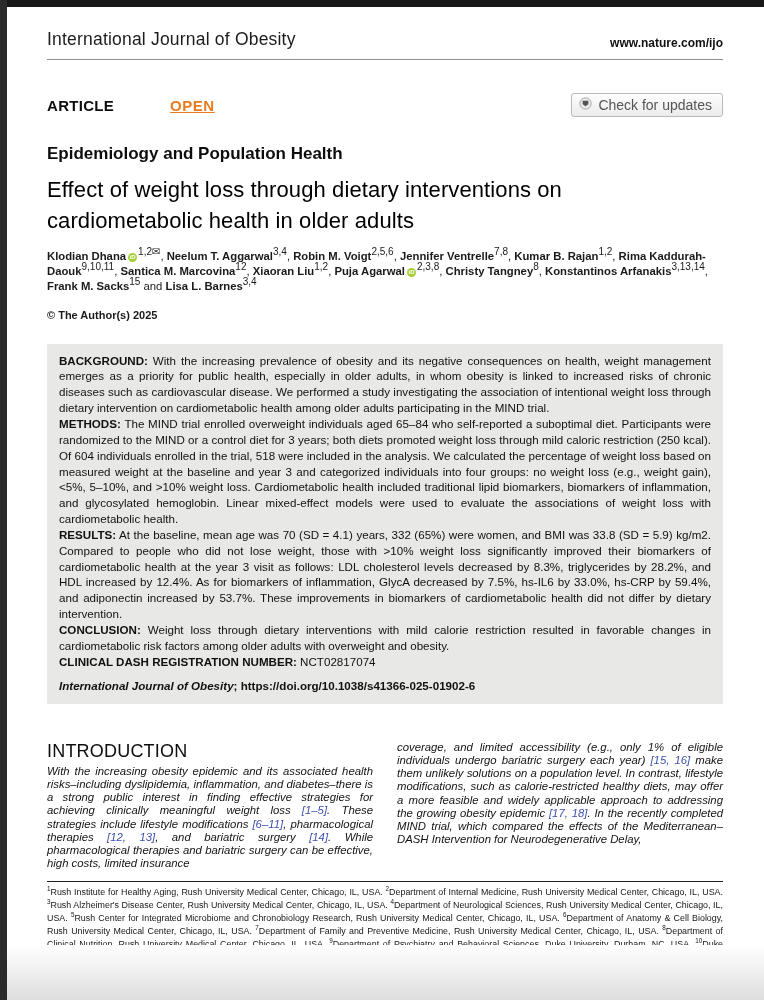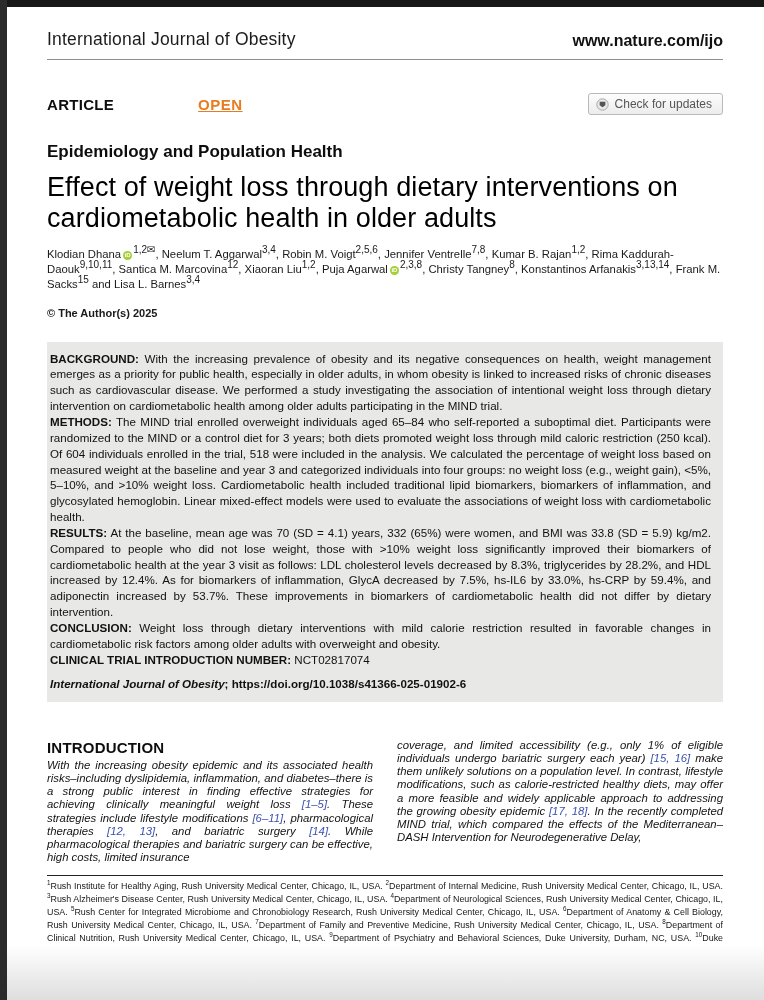--- a/index.html
+++ b/index.html
@@ -14,53 +14,53 @@
   .page{position:relative;width:764px;height:1000px;background:#fff;overflow:hidden;}
   .topbar{position:absolute;top:0;left:0;width:764px;height:7px;background:#181818;}
   .leftbar{position:absolute;top:0;left:0;width:7px;height:1000px;background:#2b2b2b;}
   .bottom-fade{position:absolute;left:7px;bottom:0;width:757px;height:55px;
     background:linear-gradient(#ffffff, #dedede);}
   .content{position:absolute;left:47px;top:7px;width:676px;}
 
   
   .jheader{display:flex;justify-content:space-between;align-items:flex-end;padding-top:22px;}
   .jtitle{font-size:17.5px;font-weight:400;color:#1c1c1c;letter-spacing:.2px;}
-  .jurl{font-size:16px;font-weight:700;color:#111;}
+  .jurl{font-size:12px;font-weight:700;color:#111;}
   .hrule{border:none;border-top:1px solid #8f8f8f;margin-top:9px;}
 
   
-  .article-row{display:flex;align-items:center;margin-top:33px;gap:28px;}
+  .article-row{display:flex;align-items:center;margin-top:33px;}
   .article-label{font-size:15px;font-weight:700;letter-spacing:.3px;color:#0d0d0d;}
   .open-label{font-size:15px;font-weight:700;letter-spacing:.5px;color:var(--orange);margin-left:56px;text-decoration:underline;}
-  .updates-btn{margin-left:auto;display:flex;align-items:flex-end;gap:6px;
+  .updates-btn{margin-left:auto;display:flex;align-items:flex-start;gap:6px;
     background:linear-gradient(#fdfdfd,#ececec);border:1px solid #b9b9b9;border-radius:3px;
-    padding:3px 10px 3px 7px;font-size:12px;color:#555;cursor:pointer;}
+    padding:3px 10px 3px 7px;font-size:14px;color:#555;cursor:pointer;}
   .crossmark{width:13px;height:13px;flex:0 0 13px;}
 
   .subject{margin-top:27px;font-size:17px;font-weight:700;color:#0d0d0d;}
-  .title{margin-top:10px;font-size:27px;line-height:31px;font-weight:400;color:#000;letter-spacing:.1px;}
+  .title{margin-top:10px;font-size:22px;line-height:31px;font-weight:400;color:#000;letter-spacing:.1px;}
 
   .authors{margin-top:13px;font-size:11.3px;line-height:15.2px;color:#1a1a1a;}
-  .authors b{font-weight:400;}
+  .authors b{font-weight:700;}
   .authors sup{font-size:10px;line-height:0;}
   .orcid{display:inline-block;width:9px;height:9px;border-radius:50%;background:var(--orcid-green);
     color:#fff;font-size:6px;line-height:9px;text-align:center;font-weight:700;vertical-align:1px;margin:0 1px 0 2px;}
   .copyright{margin-top:14px;font-size:11px;color:#1a1a1a;font-weight:bold;}
 
   
-  .abstract{margin-top:23px;background:var(--abstract-bg);padding:9px 12px 10px 3px;}
+  .abstract{margin-top:23px;background:var(--abstract-bg);padding:9px 12px 10px 12px;}
   .abstract p{font-size:11.6px;line-height:15.85px;text-align:justify;color:#111;}
   .abstract p b{font-weight:700;}
   .abstract .cite{margin-top:9px;text-align:left;font-weight:bold;}
   .abstract .cite i{font-style:italic;}
 
   
   .intro{display:flex;gap:24px;margin-top:37px;}
   .intro .col{width:326px;}
-  .intro h2{font-size:15px;font-weight:700;letter-spacing:.2px;margin-bottom:3px;color:#0d0d0d;}
+  .intro h2{font-size:18px;font-weight:400;letter-spacing:.2px;margin-bottom:3px;color:#0d0d0d;}
   .intro p{font-size:11.35px;line-height:13.05px;text-align:justify;color:#131313;font-style:italic;}
   .ref{color:var(--ref-blue);cursor:pointer;}
 
   
   .footrule{border:none;border-top:1px solid #222;margin-top:11px;}
   .affils{margin-top:4px;font-size:8.9px;line-height:13px;text-align:justify;color:#161616;}
   .affils sup{font-size:6.3px;line-height:0;}
   .dates{margin-top:11px;font-family:"Liberation Serif","DejaVu Serif",serif;font-size:11.5px;line-height:15px;color:#111;}
 
   .brand{position:absolute;right:44px;top:948px;font-size:11px;font-weight:700;color:#8c8c8c;letter-spacing:.6px;}
@@ -99,21 +99,21 @@
     <p class="authors"><b>Klodian Dhana</b><span class="orcid">iD</span><sup>1,2✉</sup>, <b>Neelum T. Aggarwal</b><sup>3,4</sup>, <b>Robin M. Voigt</b><sup>2,5,6</sup>, <b>Jennifer Ventrelle</b><sup>7,8</sup>, <b>Kumar B. Rajan</b><sup>1,2</sup>, <b>Rima Kaddurah-Daouk</b><sup>9,10,11</sup>, <b>Santica M. Marcovina</b><sup>12</sup>, <b>Xiaoran Liu</b><sup>1,2</sup>, <b>Puja Agarwal</b><span class="orcid">iD</span><sup>2,3,8</sup>, <b>Christy Tangney</b><sup>8</sup>, <b>Konstantinos Arfanakis</b><sup>3,13,14</sup>, <b>Frank M. Sacks</b><sup>15</sup> and <b>Lisa L. Barnes</b><sup>3,4</sup></p>
 
     <p class="copyright">© The Author(s) 2025</p>
 
     <div class="abstract">
       <div>
           <p><b>BACKGROUND:</b> With the increasing prevalence of obesity and its negative consequences on health, weight management emerges as a priority for public health, especially in older adults, in whom obesity is linked to increased risks of chronic diseases such as cardiovascular disease. We performed a study investigating the association of intentional weight loss through dietary intervention on cardiometabolic health among older adults participating in the MIND trial.</p>
           <p><b>METHODS:</b> The MIND trial enrolled overweight individuals aged 65–84 who self-reported a suboptimal diet. Participants were randomized to the MIND or a control diet for 3 years; both diets promoted weight loss through mild caloric restriction (250 kcal). Of 604 individuals enrolled in the trial, 518 were included in the analysis. We calculated the percentage of weight loss based on measured weight at the baseline and year 3 and categorized individuals into four groups: no weight loss (e.g., weight gain), &lt;5%, 5–10%, and &gt;10% weight loss. Cardiometabolic health included traditional lipid biomarkers, biomarkers of inflammation, and glycosylated hemoglobin. Linear mixed-effect models were used to evaluate the associations of weight loss with cardiometabolic health.</p>
           <p><b>RESULTS:</b> At the baseline, mean age was 70 (SD = 4.1) years, 332 (65%) were women, and BMI was 33.8 (SD = 5.9) kg/m2. Compared to people who did not lose weight, those with &gt;10% weight loss significantly improved their biomarkers of cardiometabolic health at the year 3 visit as follows: LDL cholesterol levels decreased by 8.3%, triglycerides by 28.2%, and HDL increased by 12.4%. As for biomarkers of inflammation, GlycA decreased by 7.5%, hs-IL6 by 33.0%, hs-CRP by 59.4%, and adiponectin increased by 53.7%. These improvements in biomarkers of cardiometabolic health did not differ by dietary intervention.</p>
           <p><b>CONCLUSION:</b> Weight loss through dietary interventions with mild calorie restriction resulted in favorable changes in cardiometabolic risk factors among older adults with overweight and obesity.</p>
-          <p><b>CLINICAL TRIAL INTRODUCTION NUMBER:</b> NCT02817074</p>
+          <p><b>CLINICAL DASH REGISTRATION NUMBER:</b> NCT02817074</p>
         </div>
       <p class="cite">
         <i>International Journal of Obesity</i><span>; https://doi.org/10.1038/s41366-025-01902-6</span>
       </p>
     </div>
 
     <div class="intro">
       <div class="col">
         <h2>INTRODUCTION</h2>
         <p>With the increasing obesity epidemic and its associated health risks–including dyslipidemia, inflammation, and diabetes–there is a strong public interest in finding effective strategies for achieving clinically meaningful weight loss <span class="ref">[1–5]</span>. These strategies include lifestyle modifications <span class="ref">[6–11]</span>, pharmacological therapies <span class="ref">[12, 13]</span>, and bariatric surgery <span class="ref">[14]</span>. While pharmacological therapies and bariatric surgery can be effective, high costs, limited insurance</p>

